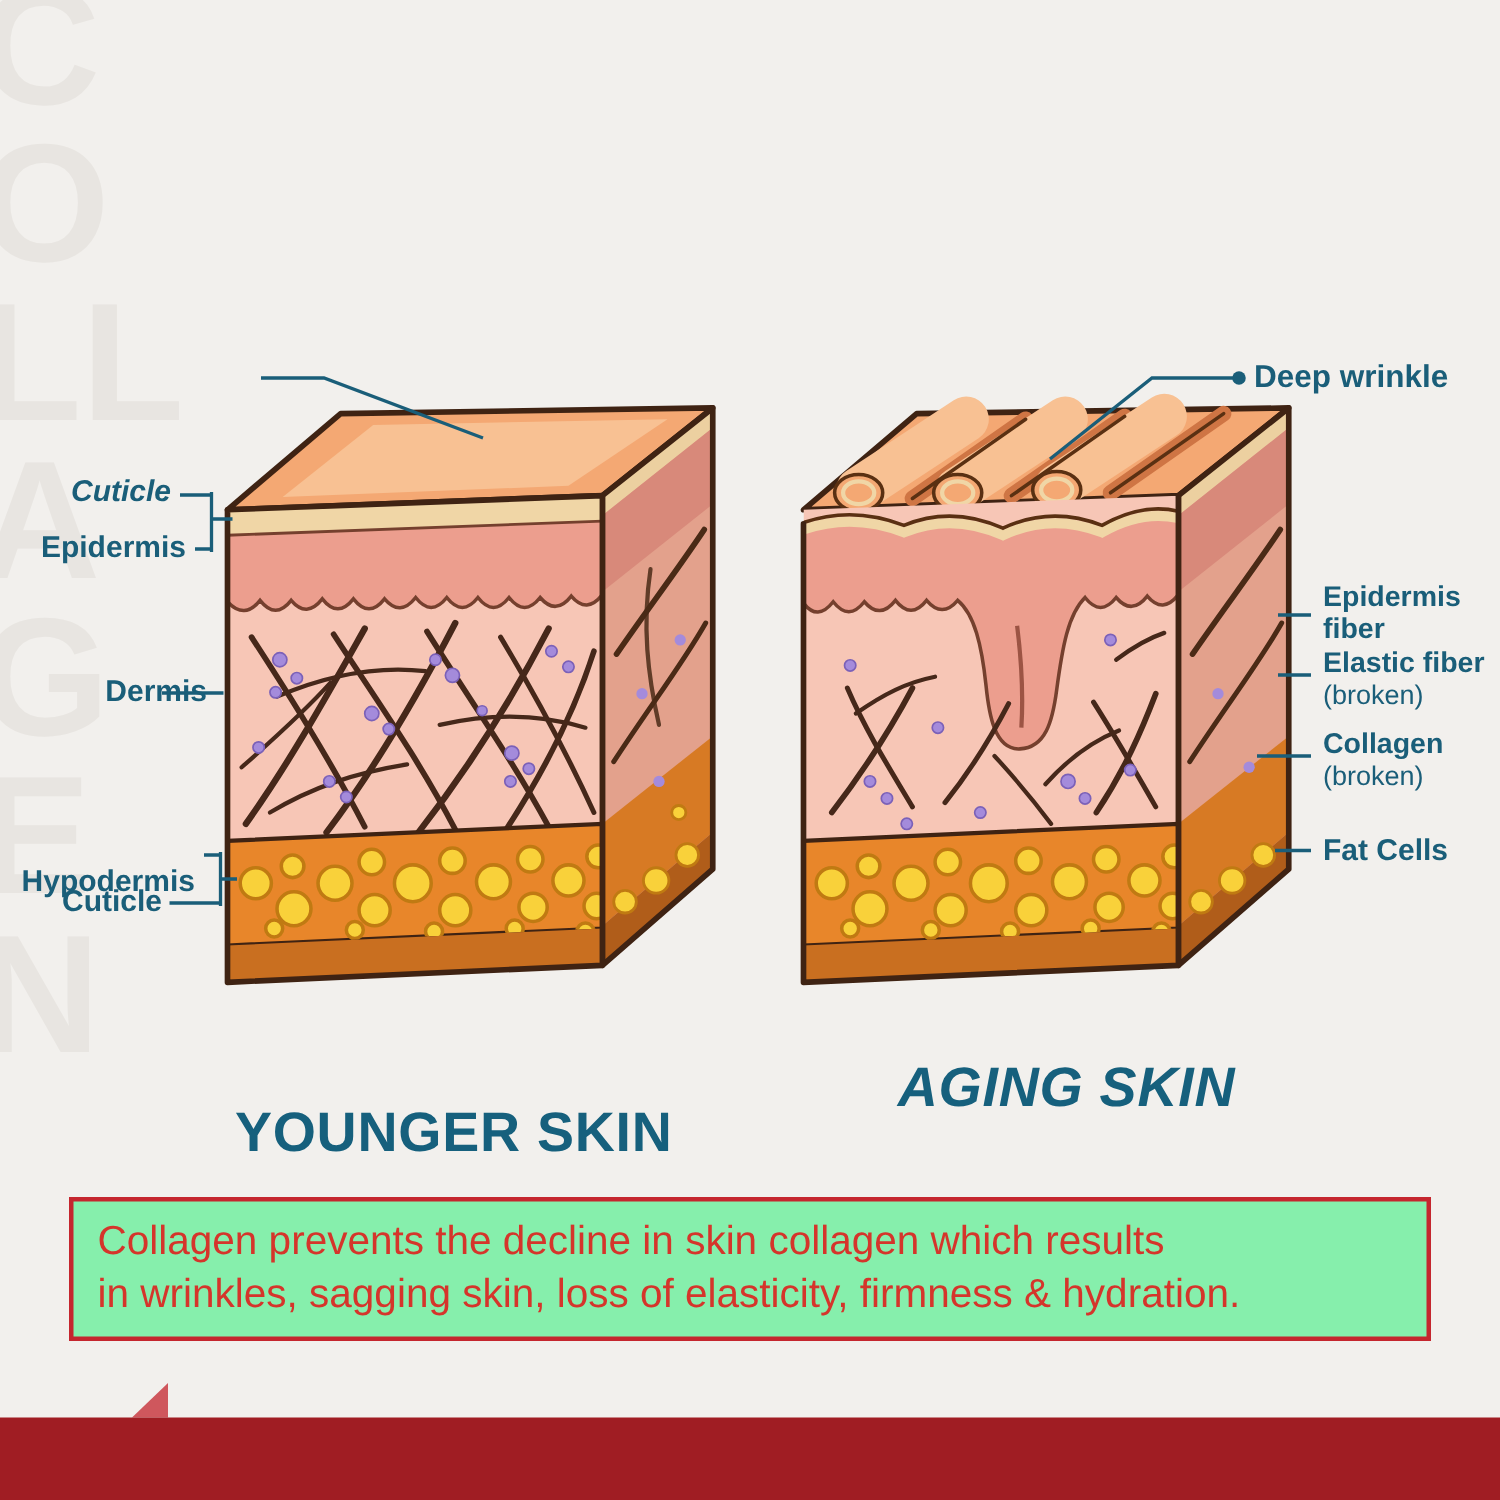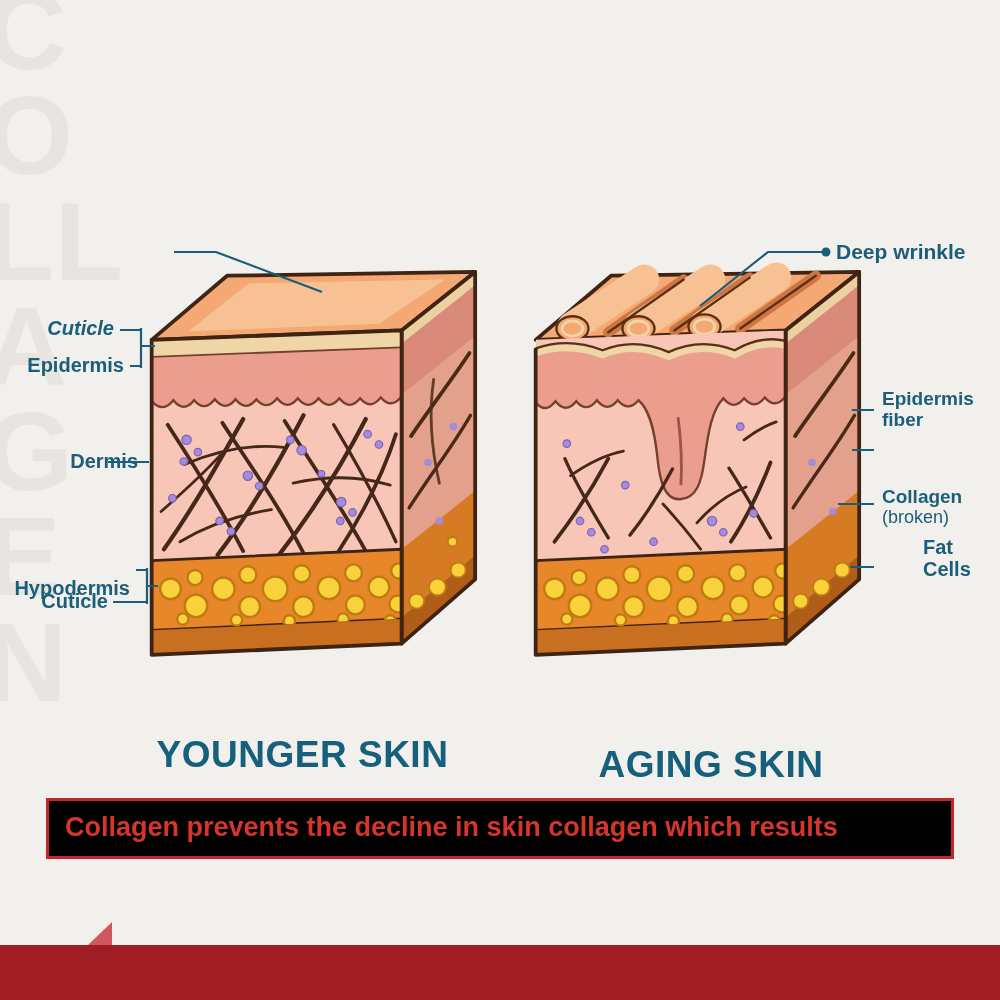--- a/index.html
+++ b/index.html
@@ -37,22 +37,22 @@
   .lab.right-align{text-align:right;}
   .lab .sub{font-weight:normal;font-size:18px;display:block;}
   .lab .ln{display:block;}
   .caption{
     position:absolute;z-index:5;color:#16607d;font-weight:bold;
     font-size:37px;text-align:center;letter-spacing:.5px;margin-top:44px;
   }
   
   .note-box{
     position:absolute;left:46px;top:798px;width:908px;box-sizing:border-box;z-index:3;
-    border:3px solid var(--red);background:#000000;
-    padding:9px 16px 11px;color:#d5352b;font-size:27px;line-height:1.3;font-weight:bold;
+    border:3px solid var(--red);background:#86efac;
+    padding:9px 16px 11px;color:#d5352b;font-size:27px;line-height:1.3;
   }
   .note-box .nline{white-space:nowrap;}
   .banner{position:absolute;left:0;bottom:0;z-index:3;display:block;}
 </style>
 </head>
 <body>
 
 <div class="canvas">
 
   <div class="wm">COLLAGEN</div>
@@ -287,31 +287,36 @@
   <div class="lab right-align" style="left:0;width:124px;top:354px;">Epidermis</div>
   <div class="lab right-align" style="left:0;width:102px;top:450px;padding-left:36px;">Dermis</div>
   <div class="lab right-align" style="left:0;width:130px;top:558px;margin-top:19px;">Hypodermis</div>
   <div class="lab right-align" style="left:0;width:108px;top:590px;">Cuticle</div>
 
   <div class="lab" style="left:836px;top:240px;font-size:21px;">Deep wrinkle</div>
   <div class="lab" style="left:882px;top:388px;font-size:19px;">
     <span class="ln">Epidermis</span>
     <span class="ln">fiber</span>
   </div>
+  <div class="lab" style="left:882px;top:432px;font-size:19px;">
+    <span class="ln">Elastic fiber</span>
+    <span class="sub">(broken)</span>
+  </div>
   <div class="lab" style="left:882px;top:486px;font-size:19px;">
     <span class="ln">Collagen</span>
     <span class="sub">(broken)</span>
   </div>
-  <div class="lab" style="left:882px;top:536px;margin-left:41px;">Fat Cells</div>
+  <div class="lab" style="left:882px;top:556px;">Fat Cells</div>
 
   <div class="caption" style="left:115px;top:690px;width:375px;">YOUNGER SKIN</div>
-  <div class="caption" style="left:527px;top:700px;width:368px;">AGING SKIN</div>
+  <div class="caption" style="left:527px;top:660px;width:368px;font-style:italic;">AGING SKIN</div>
 
   <div class="note-box">
     <div class="nline">Collagen prevents the decline in skin collagen which results</div>
+    <div class="nline">in wrinkles, sagging skin, loss of elasticity, firmness &amp; hydration.</div>
   </div>
 
   <svg class="banner" width="1000" height="80" viewBox="0 0 1000 80">
     <polygon points="88,25 112,2 112,25" fill="#cf575d"></polygon>
     <rect y="25" width="1000" height="55" fill="#a01d23"></rect>
   </svg>
 
 </div>
 
 </body></html>

